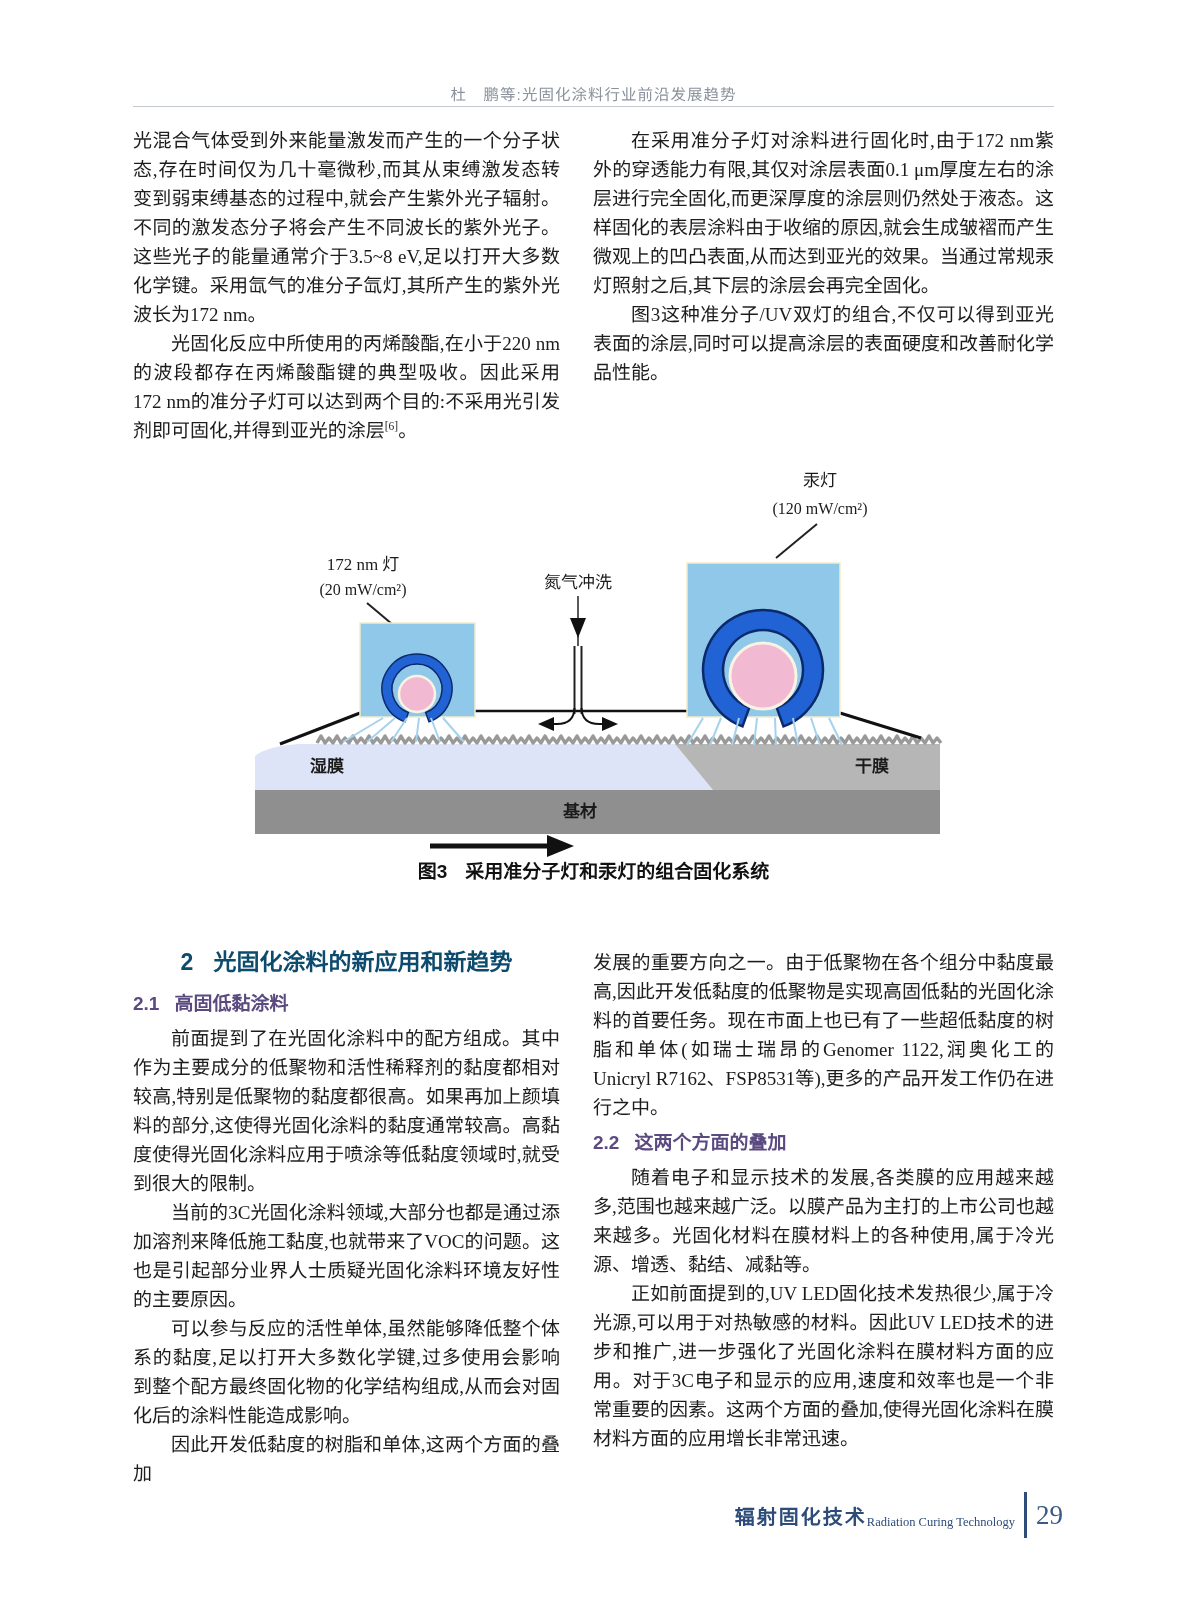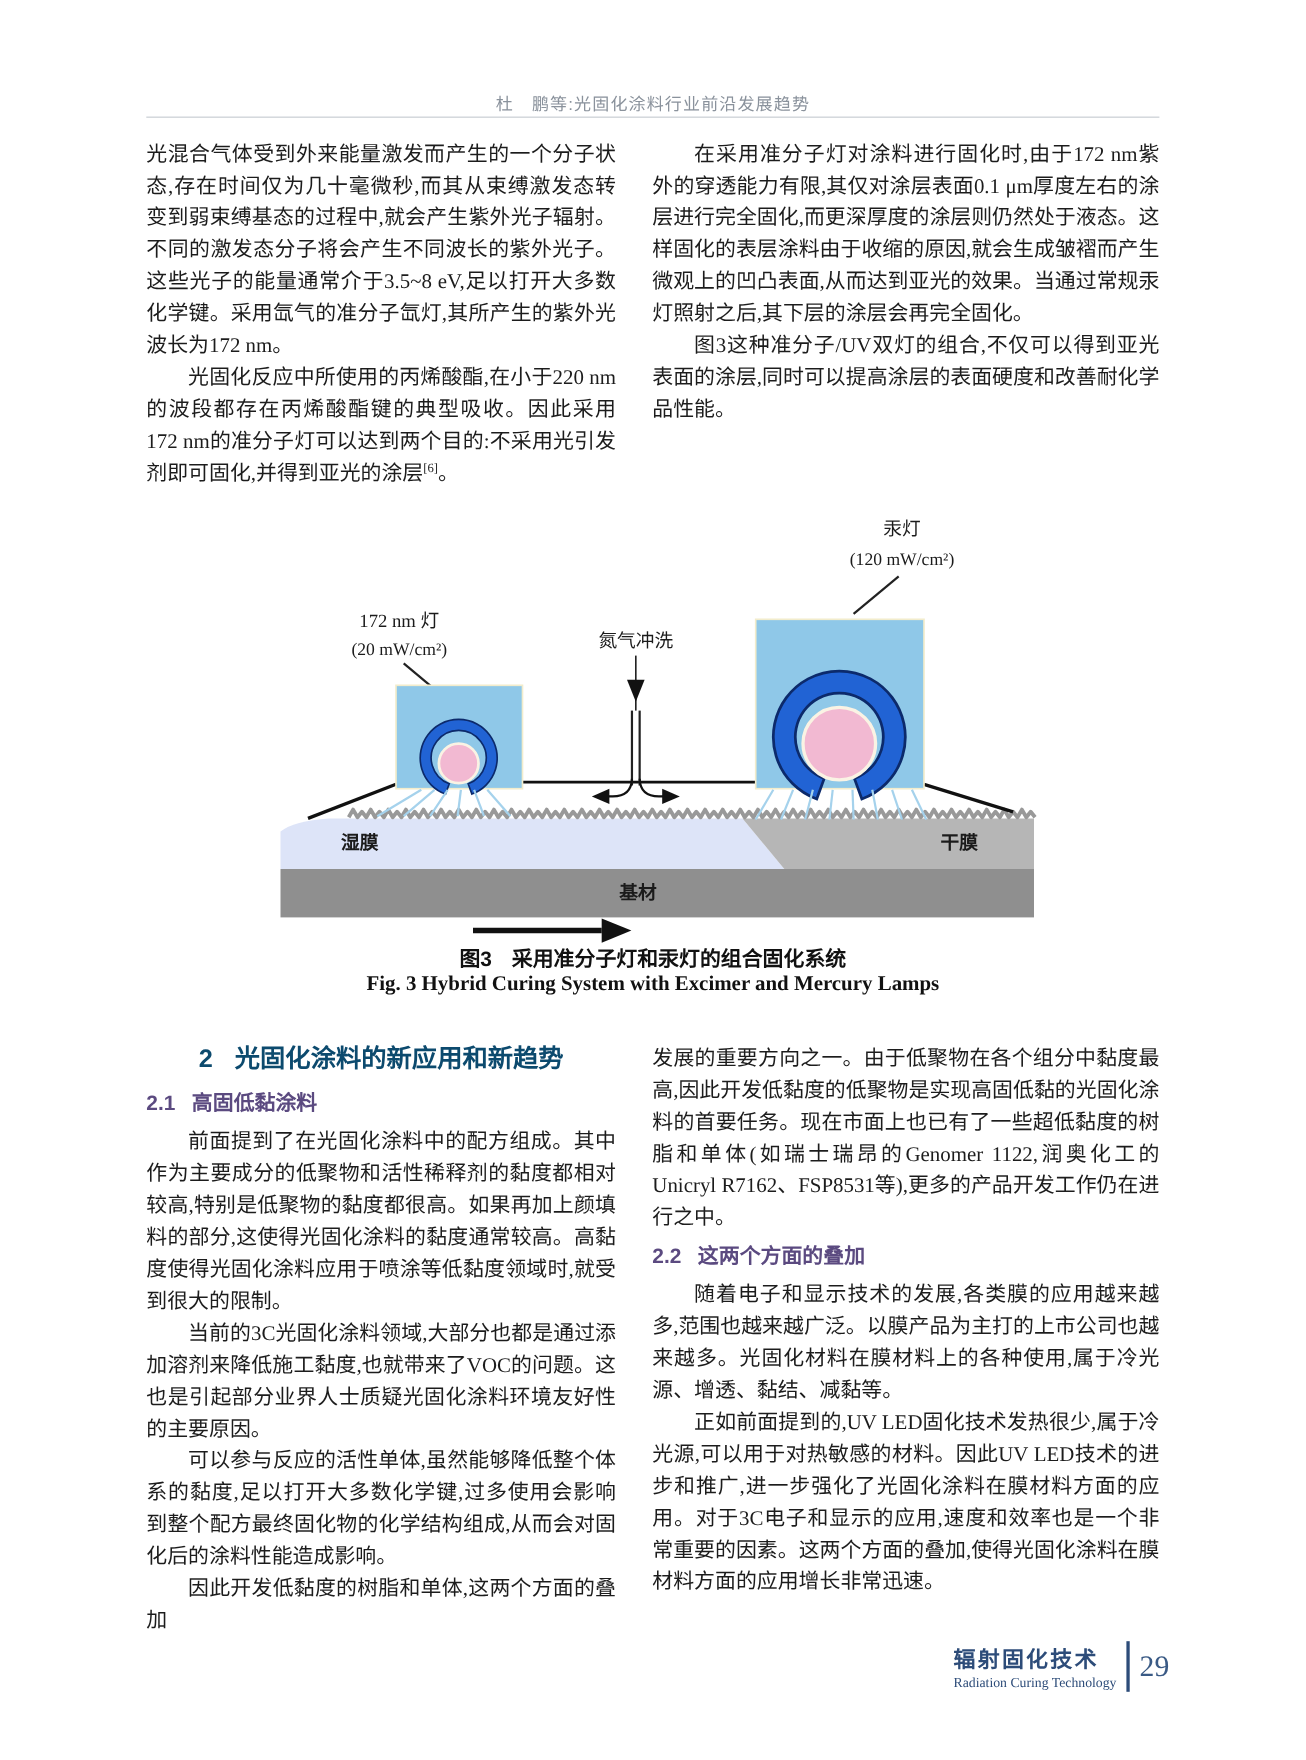--- a/index.html
+++ b/index.html
@@ -38,21 +38,21 @@
   h2.sec .num{display:inline-block;margin-right:20px;}
   h3.sub{
     margin:6px 0 6px 0;font-family:"Liberation Sans","DejaVu Sans",sans-serif;
     font-size:19px;font-weight:bold;color:#5b4a80;text-align:left;text-indent:0;
   }
   h3.sub .num{display:inline-block;margin-right:15px;}
   .page-footer{
     position:absolute;right:124px;top:1492px;display:flex;align-items:center;
     color:#2d4c79;
   }
-  .pf-names{display:flex;flex-direction:column;margin-right:9px;}
+  .pf-names{display:flex;flex-direction:row;align-items:flex-end;margin-right:9px;}
   .pf-cn{font-family:"Liberation Sans","DejaVu Sans",sans-serif;font-weight:bold;font-size:20px;letter-spacing:2px;}
   .pf-en{font-family:"Liberation Serif","DejaVu Serif",serif;font-size:12.5px;margin-top:2px;}
   .pf-bar{width:3px;height:46px;background:#2d4c79;margin-right:9px;}
   .pf-num{font-family:"Liberation Serif","DejaVu Serif",serif;font-size:27px;color:#3a5a85;}
   
   .svglabel{font-family:"Liberation Serif","DejaVu Serif",serif;font-size:17px;fill:#1b1b1b;}
   .svglabel-sm{font-family:"Liberation Serif","DejaVu Serif",serif;font-size:16px;fill:#1b1b1b;}
   .svgfilm{font-family:"Liberation Serif","DejaVu Serif",serif;font-size:17px;font-weight:bold;fill:#1b1b1b;}
 </style>
 </head>
@@ -140,21 +140,20 @@
       </g>
 
       <g>
         <line x1="195" y1="388" x2="312" y2="388" stroke="#111" stroke-width="5"></line>
         <polygon points="312,377 312,399 339,388" fill="#111"></polygon>
       </g>
     </svg>
   </div>
 
   <div class="caption-cn"><span>图3</span><span class="gap"></span><span>采用准分子灯和汞灯的组合固化系统</span></div>
-  <div class="caption-en">Fig. 3   Hybrid Curing System with Excimer and Mercury Lamps</div>
 
   <div class="col col-lb">
     <h2 class="sec"><span class="num">2</span><span>光固化涂料的新应用和新趋势</span></h2>
     <h3 class="sub"><span class="num">2.1</span><span>高固低黏涂料</span></h3>
     <p class="ind">前面提到了在光固化涂料中的配方组成。其中作为主要成分的低聚物和活性稀释剂的黏度都相对较高,特别是低聚物的黏度都很高。如果再加上颜填料的部分,这使得光固化涂料的黏度通常较高。高黏度使得光固化涂料应用于喷涂等低黏度领域时,就受到很大的限制。</p>
     <p class="ind">当前的3C光固化涂料领域,大部分也都是通过添加溶剂来降低施工黏度,也就带来了VOC的问题。这也是引起部分业界人士质疑光固化涂料环境友好性的主要原因。</p>
     <p class="ind">可以参与反应的活性单体,虽然能够降低整个体系的黏度,足以打开大多数化学键,过多使用会影响到整个配方最终固化物的化学结构组成,从而会对固化后的涂料性能造成影响。</p>
     <p class="ind">因此开发低黏度的树脂和单体,这两个方面的叠加</p>
   </div>
 

